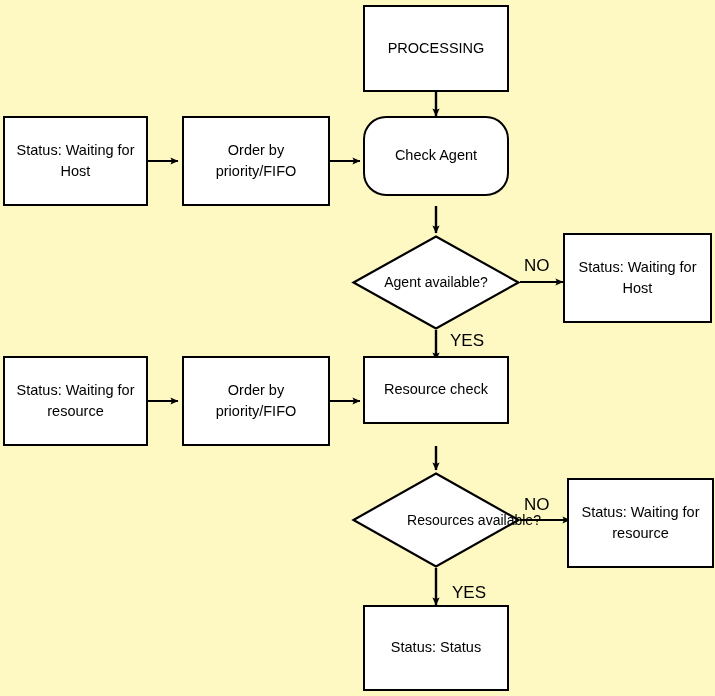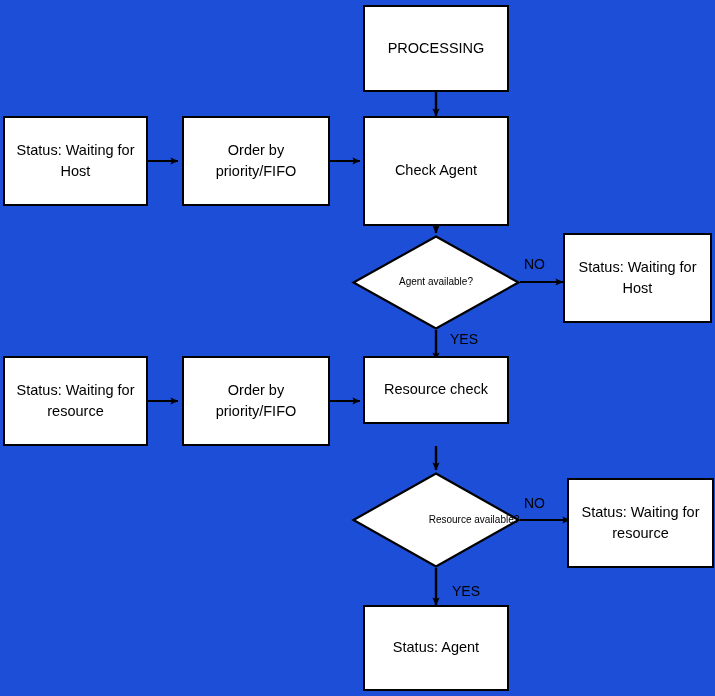--- a/index.html
+++ b/index.html
@@ -7,21 +7,21 @@
     padding: 0;
     background: #ffffff;
   }
   body {
     font-family: "Liberation Sans", sans-serif;
   }
   #canvas {
     position: relative;
     width: 715px;
     height: 696px;
-    background: #1d4ed8;
+    background: #fef9c3;
     overflow: hidden;
   }
   .node {
     position: absolute;
     box-sizing: border-box;
     border: 2px solid #000000;
     background: #ffffff;
     display: flex;
     align-items: center;
     justify-content: center;
@@ -45,28 +45,28 @@
   .diamond-label {
     position: absolute;
     left: 0;
     top: 0;
     width: 100%;
     height: 100%;
     display: flex;
     align-items: center;
     justify-content: center;
     text-align: center;
-    font-size: 10px;
+    font-size: 14px;
     color: #000000;
     line-height: 1.45;
     pointer-events: none;
   }
   .edge-label {
     position: absolute;
-    font-size: 14px;
+    font-size: 17px;
     color: #000000;
     white-space: nowrap;
   }
   #edges {
     position: absolute;
     left: 0;
     top: 0;
     width: 715px;
     height: 696px;
     pointer-events: none;
@@ -112,21 +112,21 @@
   </div>
 
   <div class="node" style="left:3px; top:116px; width:145px; height:90px;">
     <span class="txt"><span>Status: </span><span class="ital">Waiting for Host</span></span>
   </div>
 
   <div class="node" style="left:182px; top:116px; width:148px; height:90px;">
     <span class="txt">Order by priority/FIFO</span>
   </div>
 
-  <div class="node" style="left:363px; top:116px; width:146px; height:110px;">
+  <div class="node" style="left:363px; top:116px; width:146px; height:80px;border-radius:23px;">
     <span class="txt">Check Agent</span>
   </div>
 
   <div class="diamond-wrap" style="left:352px; top:235px; width:168px; height:95px;">
     <svg width="168" height="95" viewBox="0 0 168 95" xmlns="http://www.w3.org/2000/svg">
       <polygon points="84,1.5 166.5,47.5 84,93.5 1.5,47.5" fill="#ffffff" stroke="#000000" stroke-width="2.2"></polygon>
     </svg>
     <div class="diamond-label">Agent available?</div>
   </div>
 
@@ -144,30 +144,30 @@
 
   <div class="node" style="left:363px; top:356px; width:146px; height:68px;">
     <span class="txt">Resource check</span>
   </div>
 
   <div class="diamond-wrap" style="left:352px; top:472px; width:168px; height:96px;">
     <svg width="168" height="96" viewBox="0 0 168 96" xmlns="http://www.w3.org/2000/svg">
       <polygon points="84,1.5 166.5,48 84,94.5 1.5,48" fill="#ffffff" stroke="#000000" stroke-width="2.2"></polygon>
     </svg>
     <div class="diamond-label" style="padding:0 38px;">
-        <span>Resource available?</span>
+        <span>Resources available?</span>
       </div>
   </div>
 
   <div class="node" style="left:567px; top:478px; width:147px; height:90px;">
     <span class="txt"><span>Status: </span><span class="ital">Waiting for resource</span></span>
   </div>
 
   <div class="node" style="left:363px; top:605px; width:146px; height:86px;">
-    <span class="txt"><span>Status: </span><span class="ital">Agent</span></span>
+    <span class="txt"><span>Status: </span><span class="ital">Status</span></span>
   </div>
 
   <div class="edge-label" style="left:524px; top:256px;">NO</div>
   <div class="edge-label" style="left:450px; top:331px;">YES</div>
   <div class="edge-label" style="left:524px; top:495px;">NO</div>
   <div class="edge-label" style="left:452px; top:583px;">YES</div>
 
 </div>
 
 </body></html>

